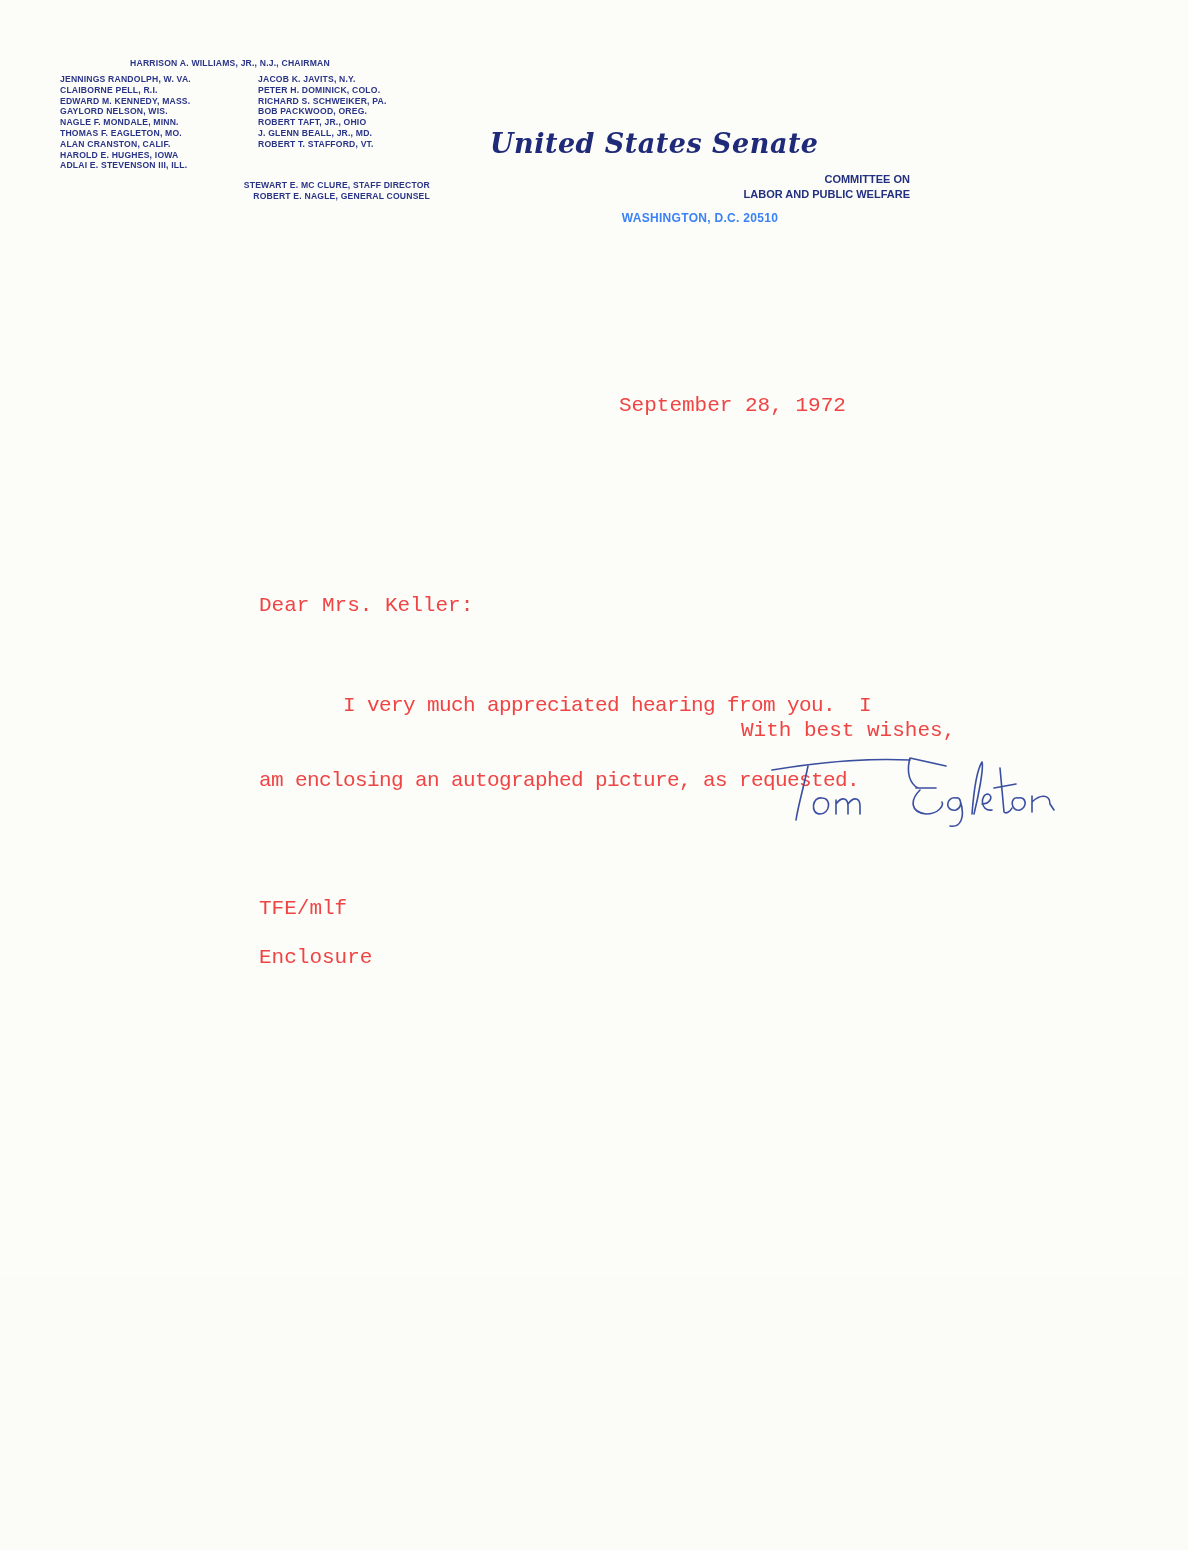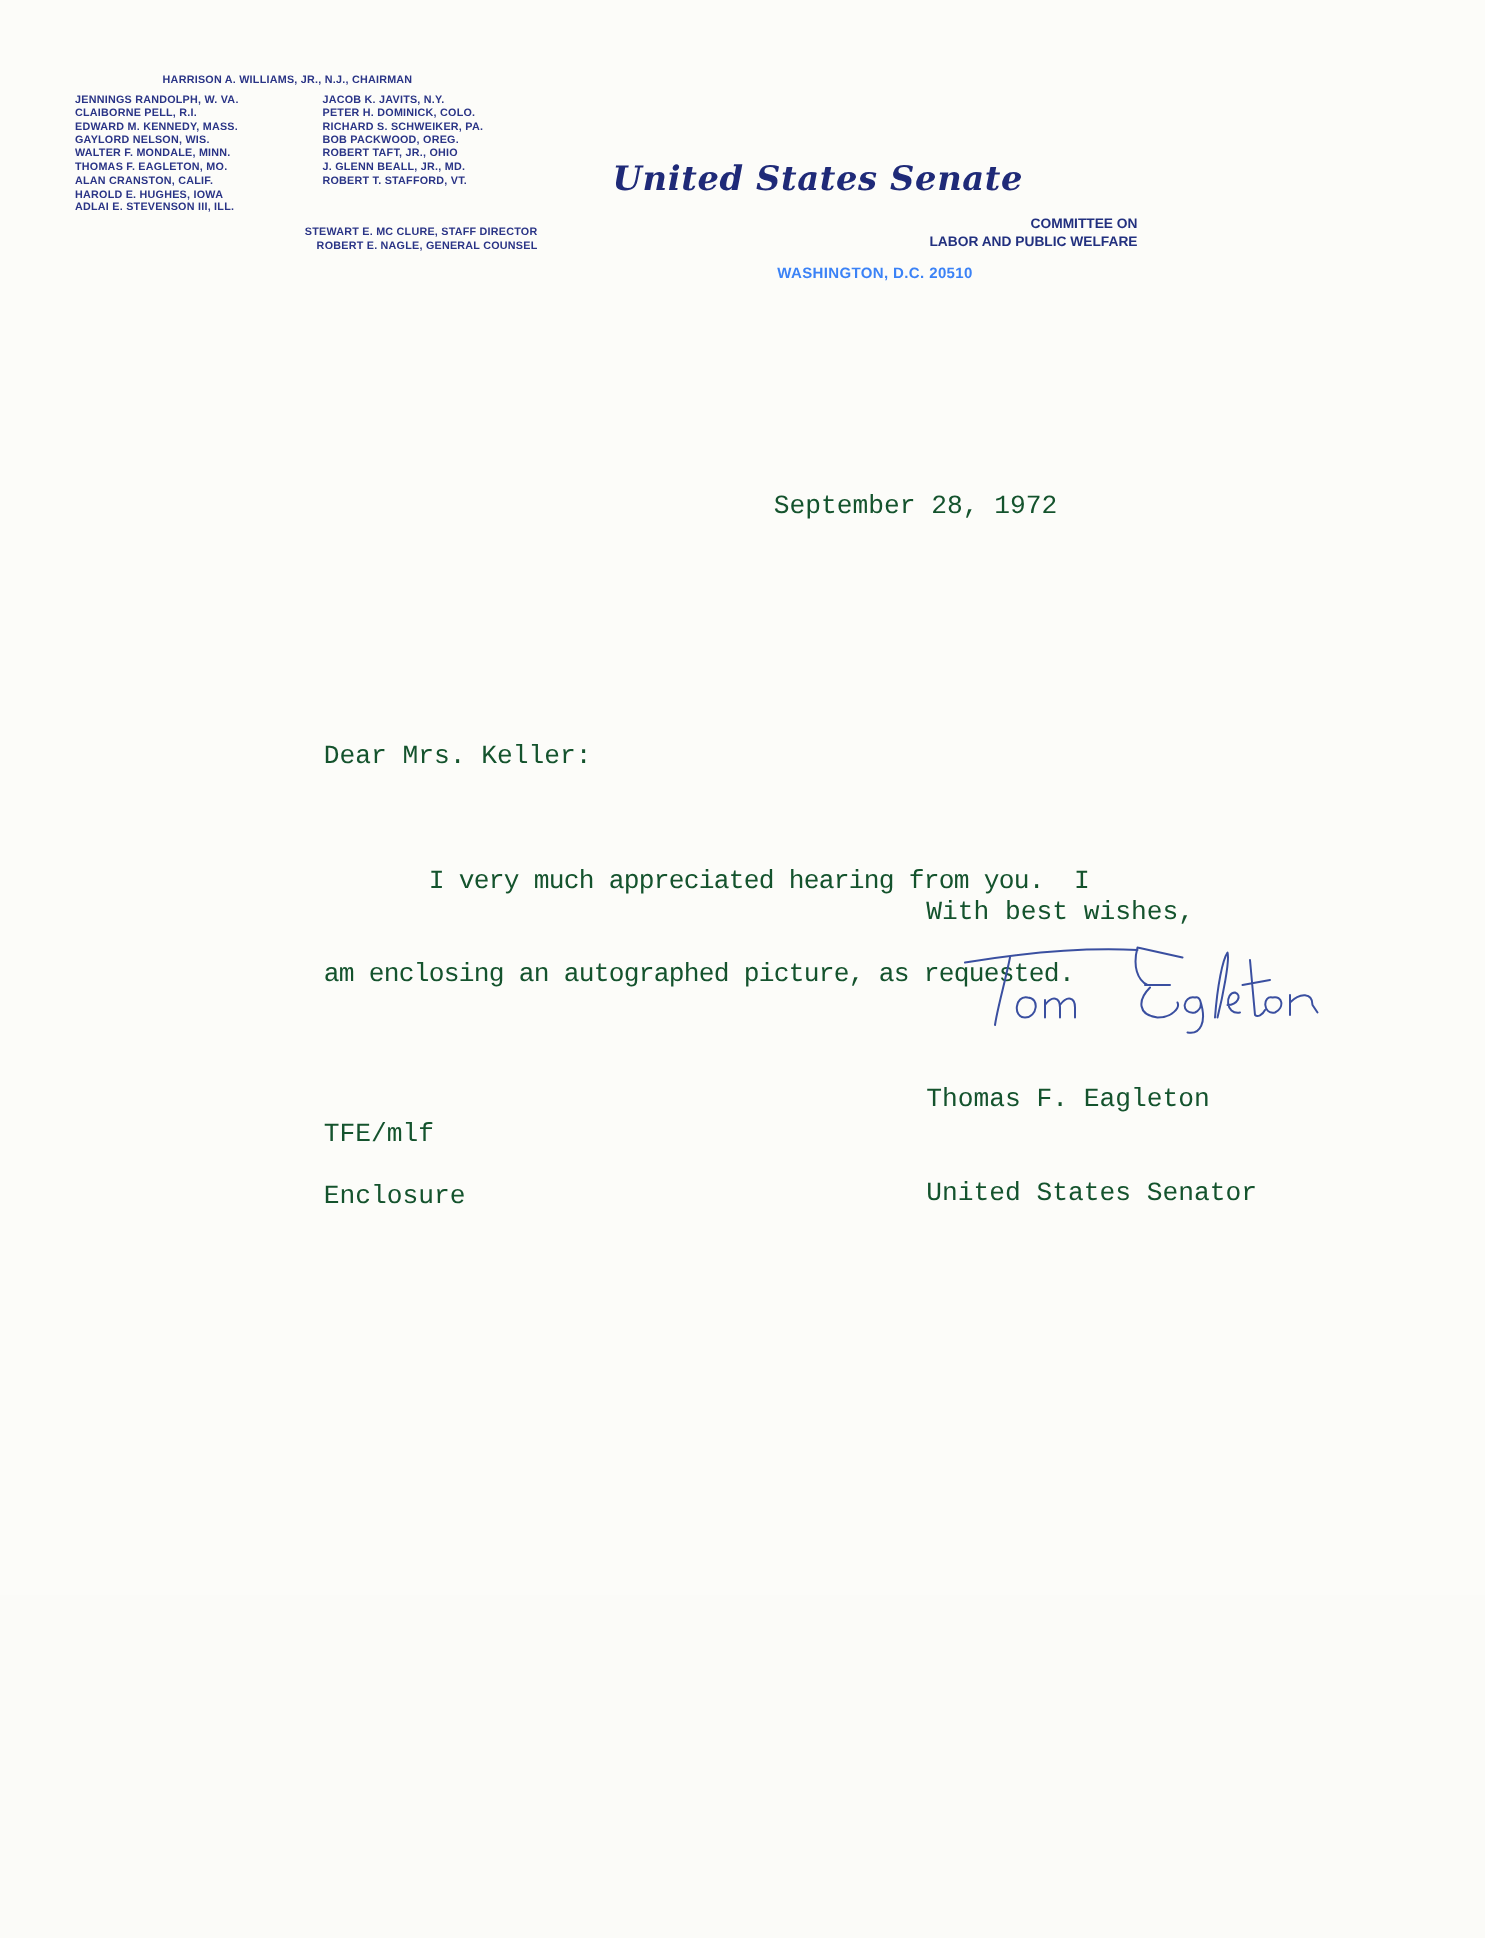--- a/index.html
+++ b/index.html
@@ -37,21 +37,21 @@
     }
     .lh-addr {
       position:absolute; left:490px; top:211px; width:420px; text-align:center;
       font-family:"Liberation Sans", sans-serif; font-weight:bold;
       font-size:12px; color:#3b82f6; letter-spacing:0.3px;
     }
 
     .tw {
       position:absolute;
       font-family:"Liberation Mono", monospace;
-      font-size:21px; color:#14532d;
+      font-size:21px; color:#ef4444;
       white-space:pre; line-height:25px;
     }
     .date { left:619px; top:393px; }
     .addr { left:259px; top:492px; }
     .salut { left:259px; top:593px; }
     .body { left:259px; top:643px; font-family:"Liberation Mono", monospace; letter-spacing:-0.6px; }
     .closing { left:741px; top:718px; }
     .sig-block { left:741px; top:818px; }
     .ref { left:259px; top:896px; }
     .encl { left:259px; top:945px; }
@@ -66,21 +66,21 @@
 <div class="paper">
 
   <div class="lh-members">
     <div class="lh-chair">HARRISON A. WILLIAMS, JR., N.J., CHAIRMAN</div>
     <div class="lh-cols">
       <div class="lh-col left">
         <div>JENNINGS RANDOLPH, W. VA.</div>
         <div>CLAIBORNE PELL, R.I.</div>
         <div>EDWARD M. KENNEDY, MASS.</div>
         <div>GAYLORD NELSON, WIS.</div>
-        <div>WALTER F. MONDALE, MINN.</div>
+        <div>NAGLE F. MONDALE, MINN.</div>
         <div>THOMAS F. EAGLETON, MO.</div>
         <div>ALAN CRANSTON, CALIF.</div>
         <div>HAROLD E. HUGHES, IOWA</div>
         <div>ADLAI E. STEVENSON III, ILL.</div>
       </div>
       <div class="lh-col right">
         <div>JACOB K. JAVITS, N.Y.</div>
         <div>PETER H. DOMINICK, COLO.</div>
         <div>RICHARD S. SCHWEIKER, PA.</div>
         <div>BOB PACKWOOD, OREG.</div>
@@ -123,21 +123,17 @@
       <path d="M150,10 L186,18 M150,10 C146,25 150,36 158,40 M156,40 L176,40 M160,42 C150,52 150,64 166,66 C178,66 184,58 182,54"></path>
       <path d="M196,50 C186,48 184,64 196,62 C204,58 200,48 196,50 M200,52 C206,70 200,80 190,78"></path>
       <path d="M212,66 C214,40 218,20 222,14 C224,20 218,50 214,66"></path>
       <path d="M222,56 C230,56 234,48 228,46 C220,46 220,64 232,62"></path>
       <path d="M240,20 L244,64 C246,66 250,64 252,60 M234,40 L256,36"></path>
       <path d="M258,50 C250,48 250,64 260,62 C268,58 266,48 258,50"></path>
       <path d="M272,48 L272,64 M272,54 C280,46 290,46 290,56 L294,62"></path>
     </g>
   </svg>
 
-  <div class="tw sig-block">
-    <div>Thomas F. Eagleton</div>
-    <div>United States Senator</div>
-  </div>
 
   <div class="tw ref">TFE/mlf</div>
   <div class="tw encl">Enclosure</div>
 
 </div>
 
 </body></html>

